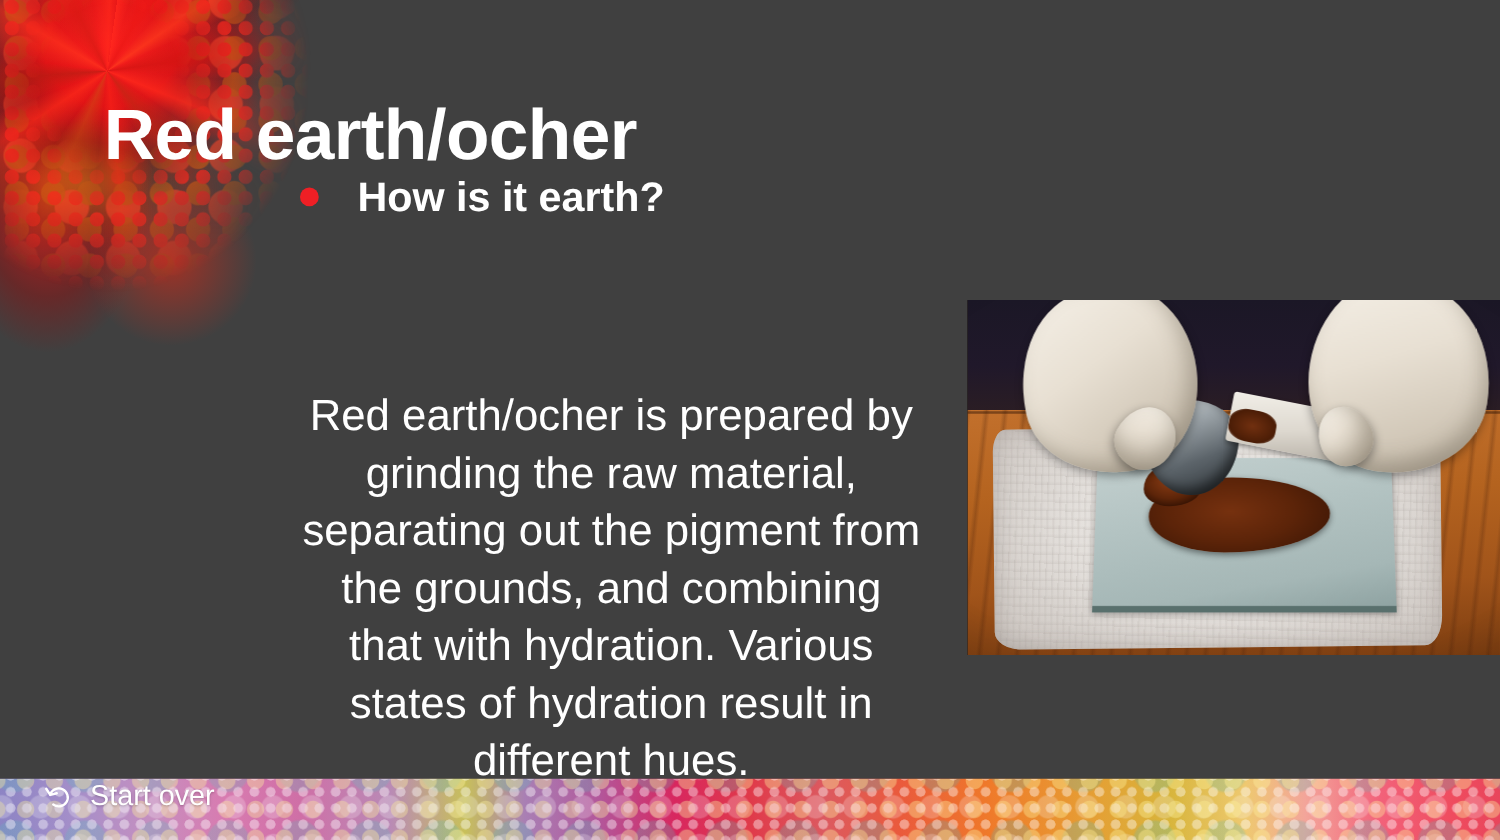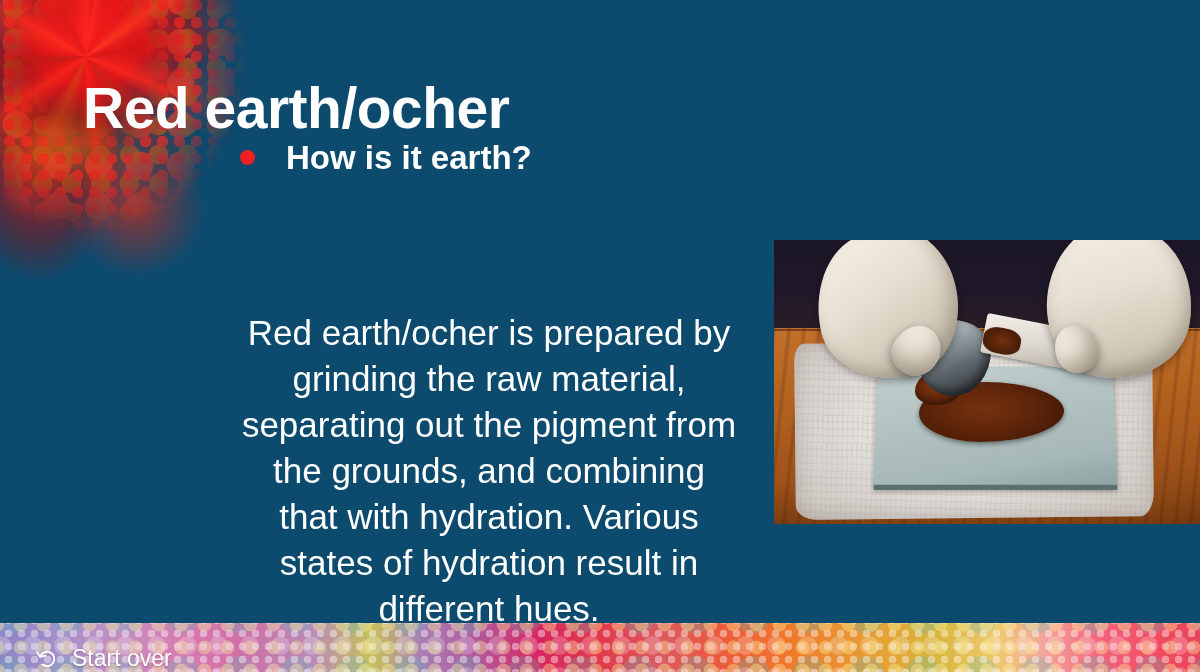--- a/index.html
+++ b/index.html
@@ -8,21 +8,21 @@
     padding: 0;
     background: #000000;
   }
   body {
     font-family: "Liberation Sans", sans-serif;
   }
   .slide {
     position: relative;
     width: 1200px;
     height: 672px;
-    background: #0c4a6e;
+    background: #404040;
     overflow: hidden;
   }
 
   
   .burst {
     position: absolute;
     left: -70px;
     top: -110px;
     width: 360px;
     height: 430px;
@@ -330,21 +330,21 @@
     background-size: 13px 13px, 23px 23px, 31px 31px, 57px 57px;
     background-position: 2px 4px, 9px 13px, 17px 7px, 40px 22px;
     opacity: 0.75;
     pointer-events: none;
   }
   .nav-btn {
     position: absolute;
     top: 0;
     height: 49px;
     display: flex;
-    align-items: flex-end;
+    align-items: flex-start;
     gap: 11px;
     color: #ffffff;
     cursor: pointer;
     user-select: none;
   }
   .nav-start { left: 33px; }
   .nav-back  { right: 28px; }
   .nav-label {
     font-size: 23px;
     color: #ffffff;

